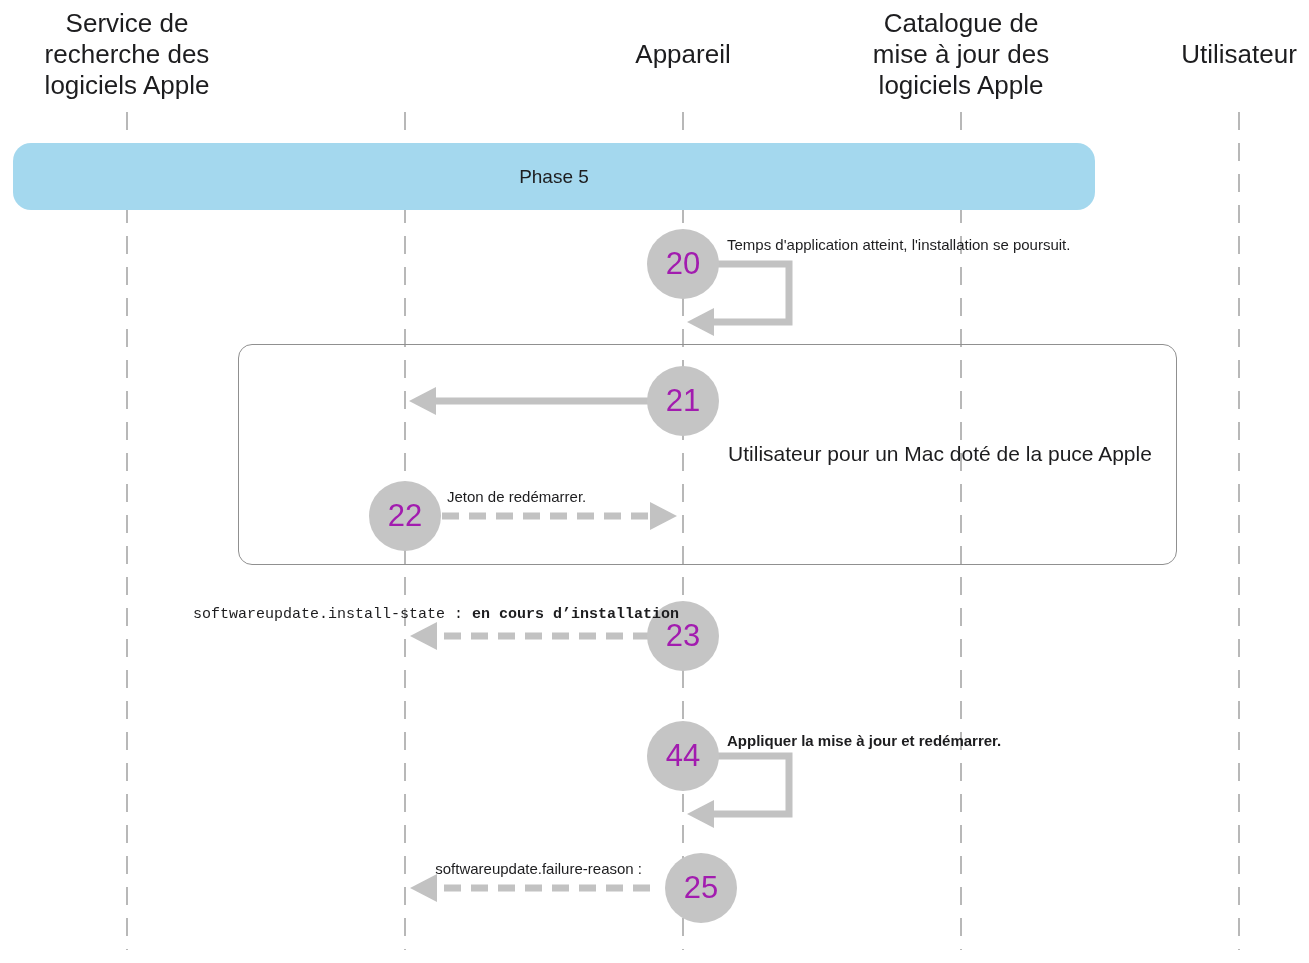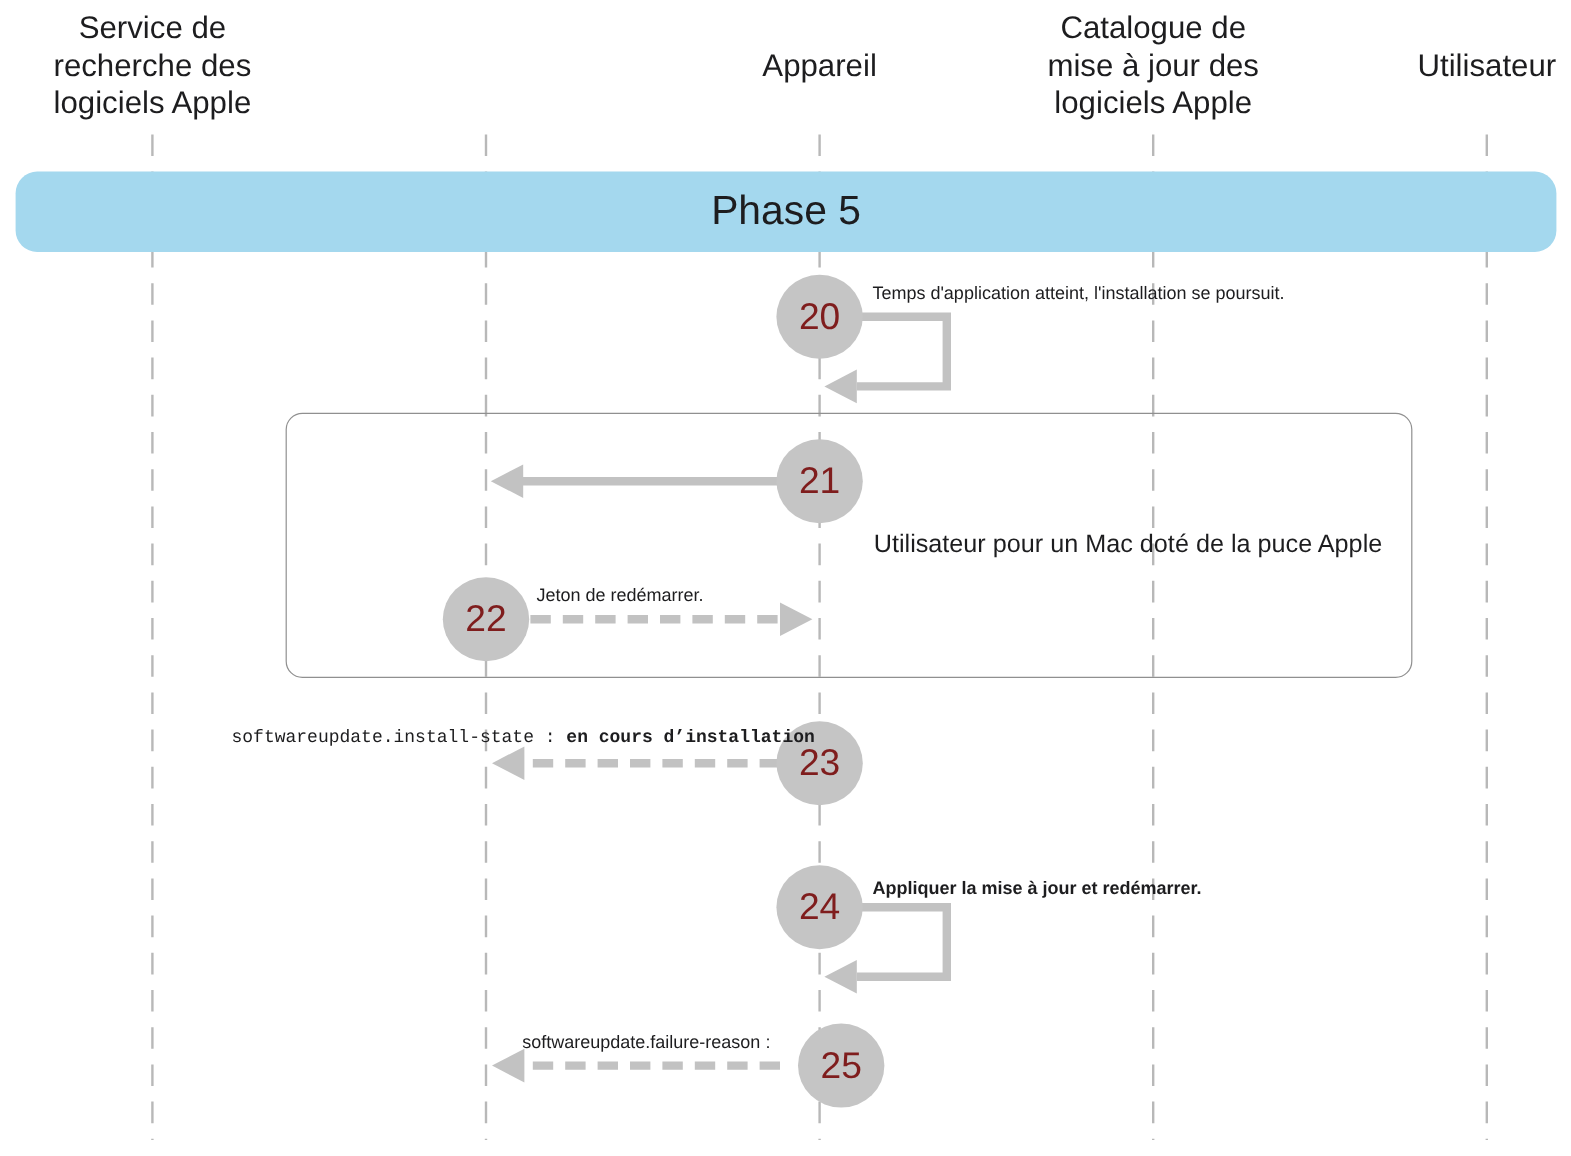--- a/index.html
+++ b/index.html
@@ -21,34 +21,34 @@
   .arrow-head{fill:var(--arrow);stroke:none;}
 
   .header{
     position:absolute;top:2px;height:104px;width:300px;z-index:3;
     display:flex;align-items:center;justify-content:center;text-align:center;
     font-size:26px;line-height:31px;transform:translateX(-50%);
   }
   .header span{white-space:pre-line;}
 
   .phase-banner{
-    position:absolute;left:13px;top:143px;width:1284px;height:67px;z-index:2;
+    position:absolute;left:13px;top:143px;width:1082px;height:67px;z-index:2;
     background:var(--phase-banner);border-radius:18px;
-    display:flex;align-items:center;justify-content:center;font-size:34px;
+    display:flex;align-items:center;justify-content:center;font-size:19px;
   }
 
   .group-box{
     position:absolute;left:238px;top:344px;width:937px;height:219px;z-index:1;
     border:1.5px solid #909090;border-radius:14px;background:transparent;
   }
 
   .step-circle{
     position:absolute;width:72px;height:70px;border-radius:50%;z-index:3;
     background:var(--step-circle);display:flex;align-items:center;justify-content:center;
-    font-size:31px;font-weight:500;color:#7f1d1d;
+    font-size:31px;font-weight:500;color:#a21caf;
   }
   .msg{position:absolute;z-index:3;font-size:15px;line-height:26px;white-space:nowrap;}
   .msg .emp{font-weight:600;}
   .note{
     position:absolute;left:710px;top:442px;width:460px;z-index:3;
     font-size:21px;text-align:center;white-space:nowrap;
   }
 </style>
 </head>
 <body>
@@ -113,21 +113,21 @@
   <div class="step-circle" style="left:647px;top:366px;">
       <span>21</span>
     </div>
   <div class="step-circle" style="left:369px;top:481px;">
       <span>22</span>
     </div>
   <div class="step-circle" style="left:647px;top:601px;">
       <span>23</span>
     </div>
   <div class="step-circle" style="left:647px;top:721px;">
-      <span>24</span>
+      <span>44</span>
     </div>
   <div class="step-circle" style="left:665px;top:853px;">
       <span>25</span>
     </div>
 
   <div class="msg" style="left:727px;top:232px;"><span class="pre">Temps d'application atteint, l'installation se poursuit.</span><span class="emp"></span></div>
   <div class="msg" style="left:447px;top:484px;"><span class="pre">Jeton de redémarrer.</span><span class="emp"></span></div>
   <div class="msg" style="right:630px;top:602px;font-family:Liberation Mono, monospace;"><span class="pre">softwareupdate.install-state : </span><span class="emp">en cours d’installation</span></div>
   <div class="msg" style="left:727px;top:728px;font-weight:bold;"><span class="pre">Appliquer la mise à jour et redémarrer.</span><span class="emp"></span></div>
   <div class="msg" style="right:667px;top:856px;"><span class="pre">softwareupdate.failure-reason :</span><span class="emp"></span></div>

